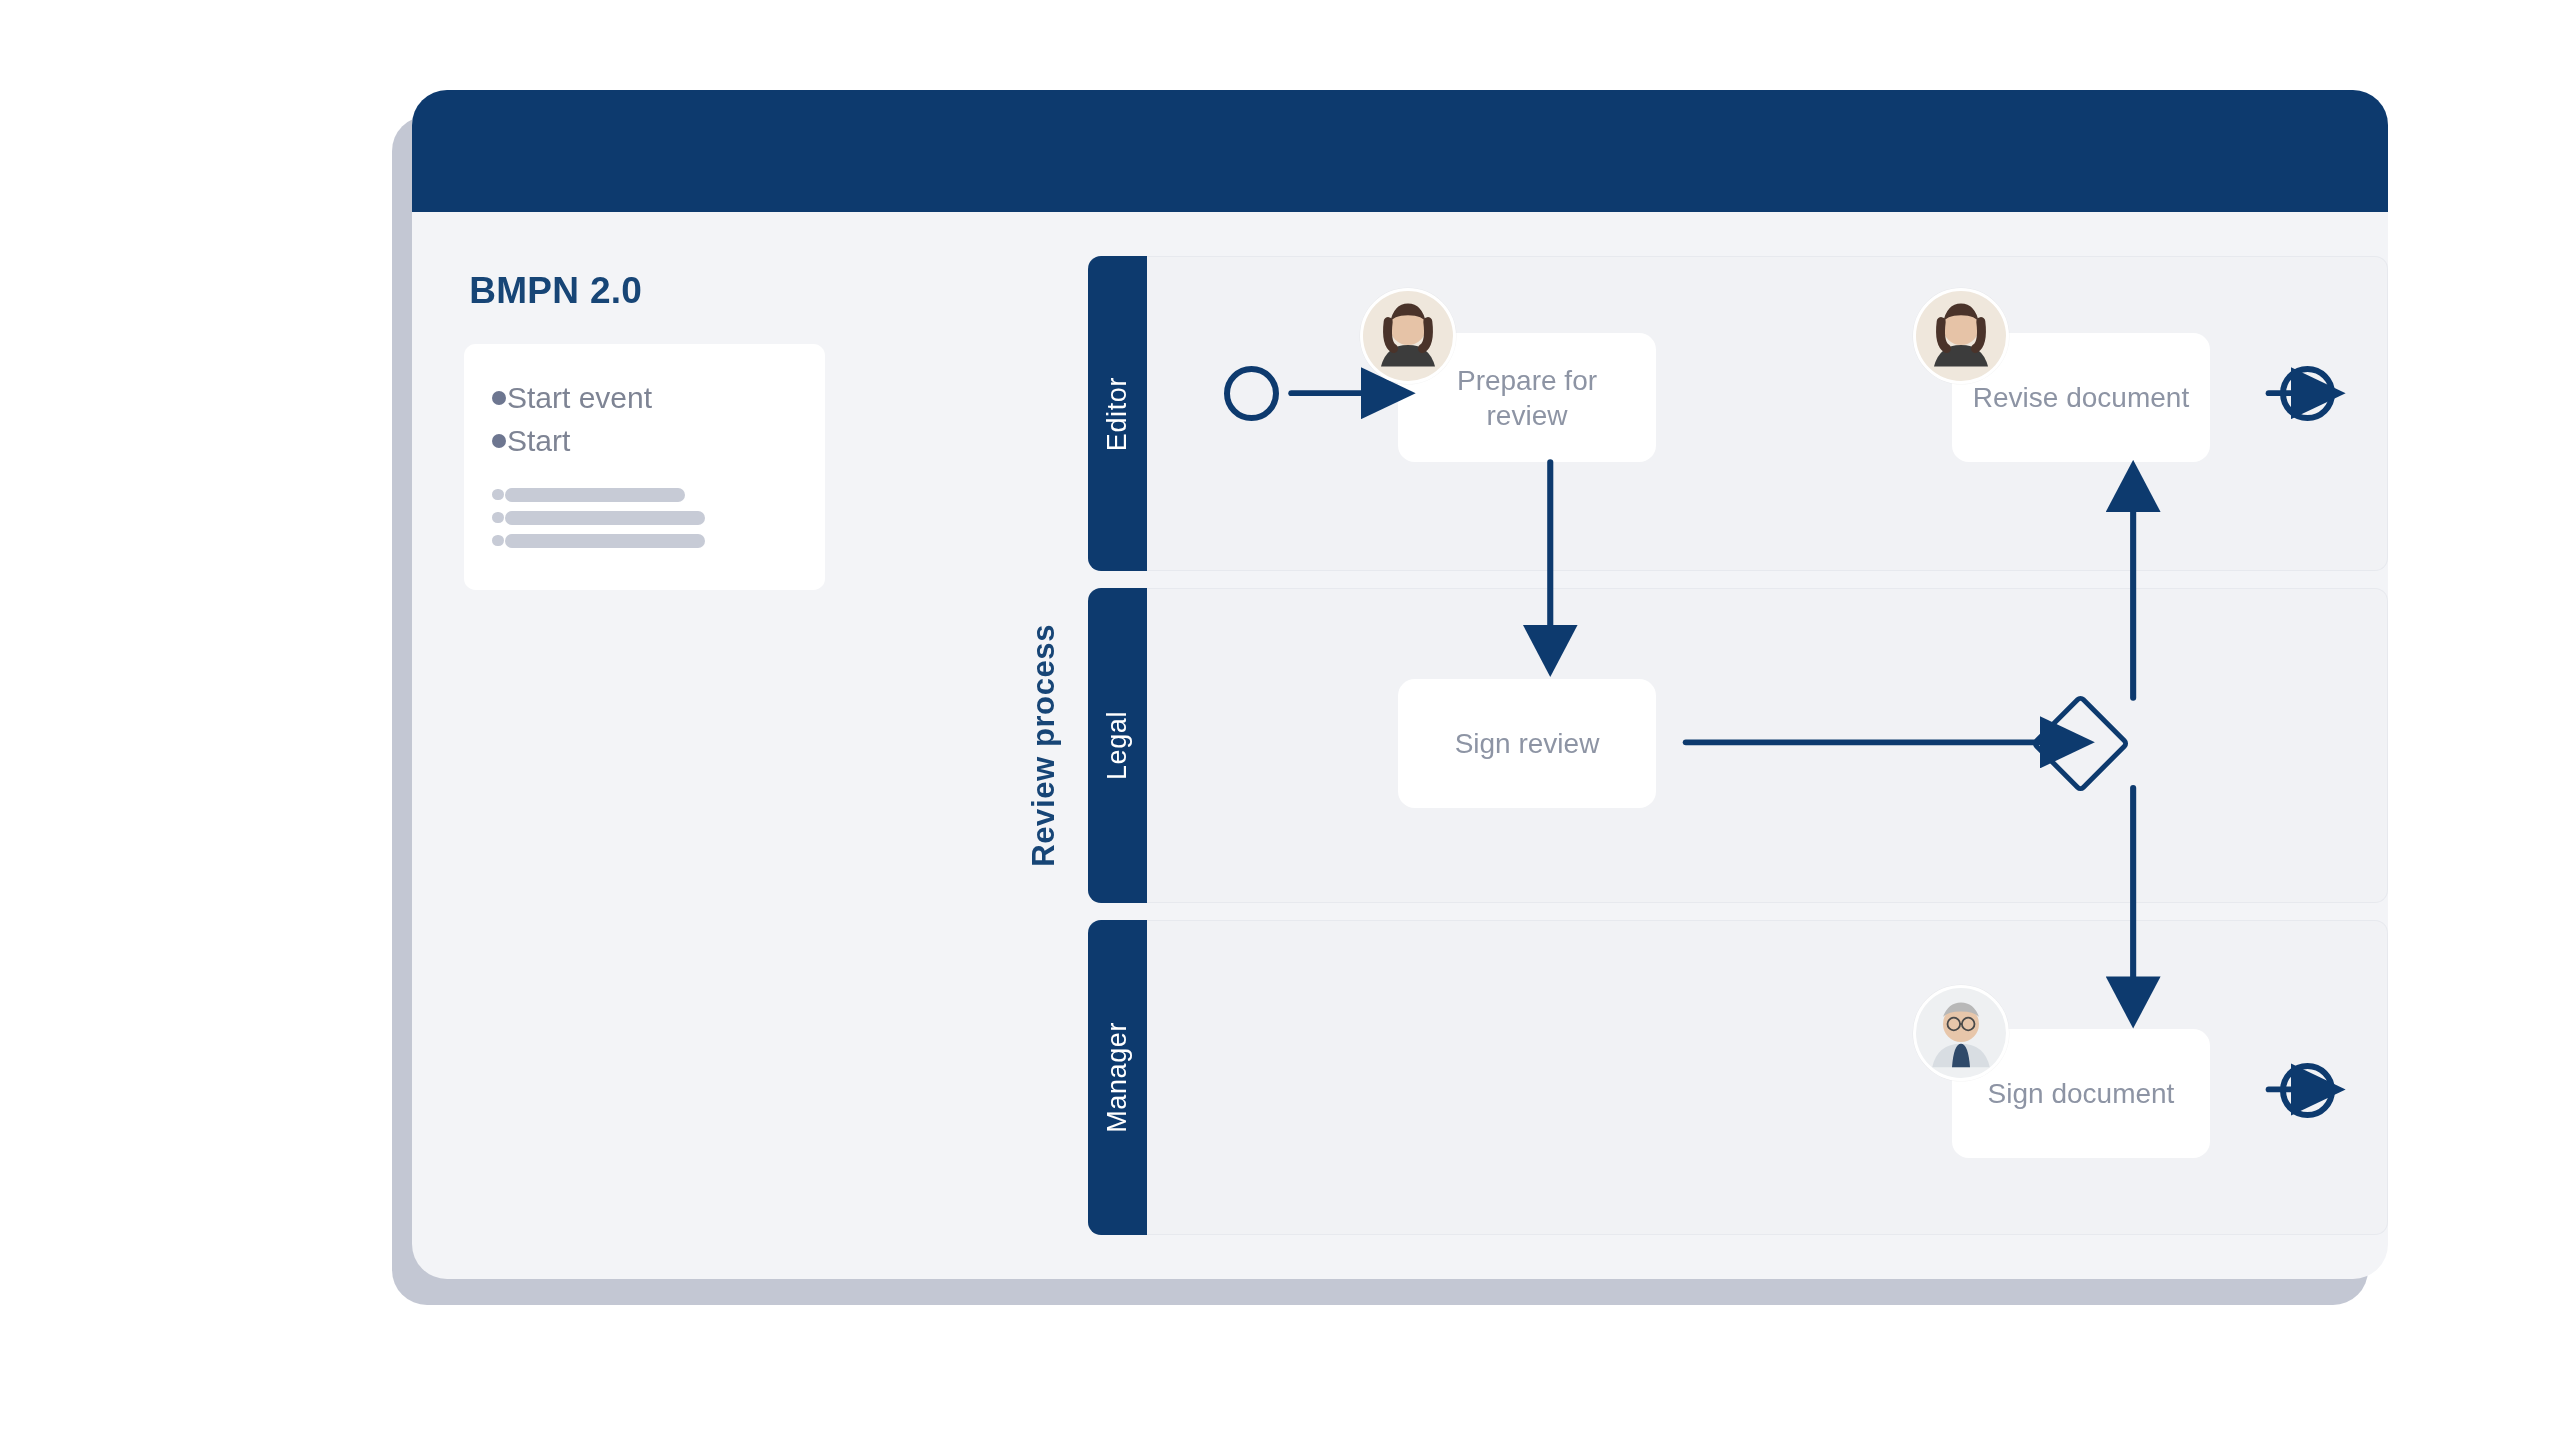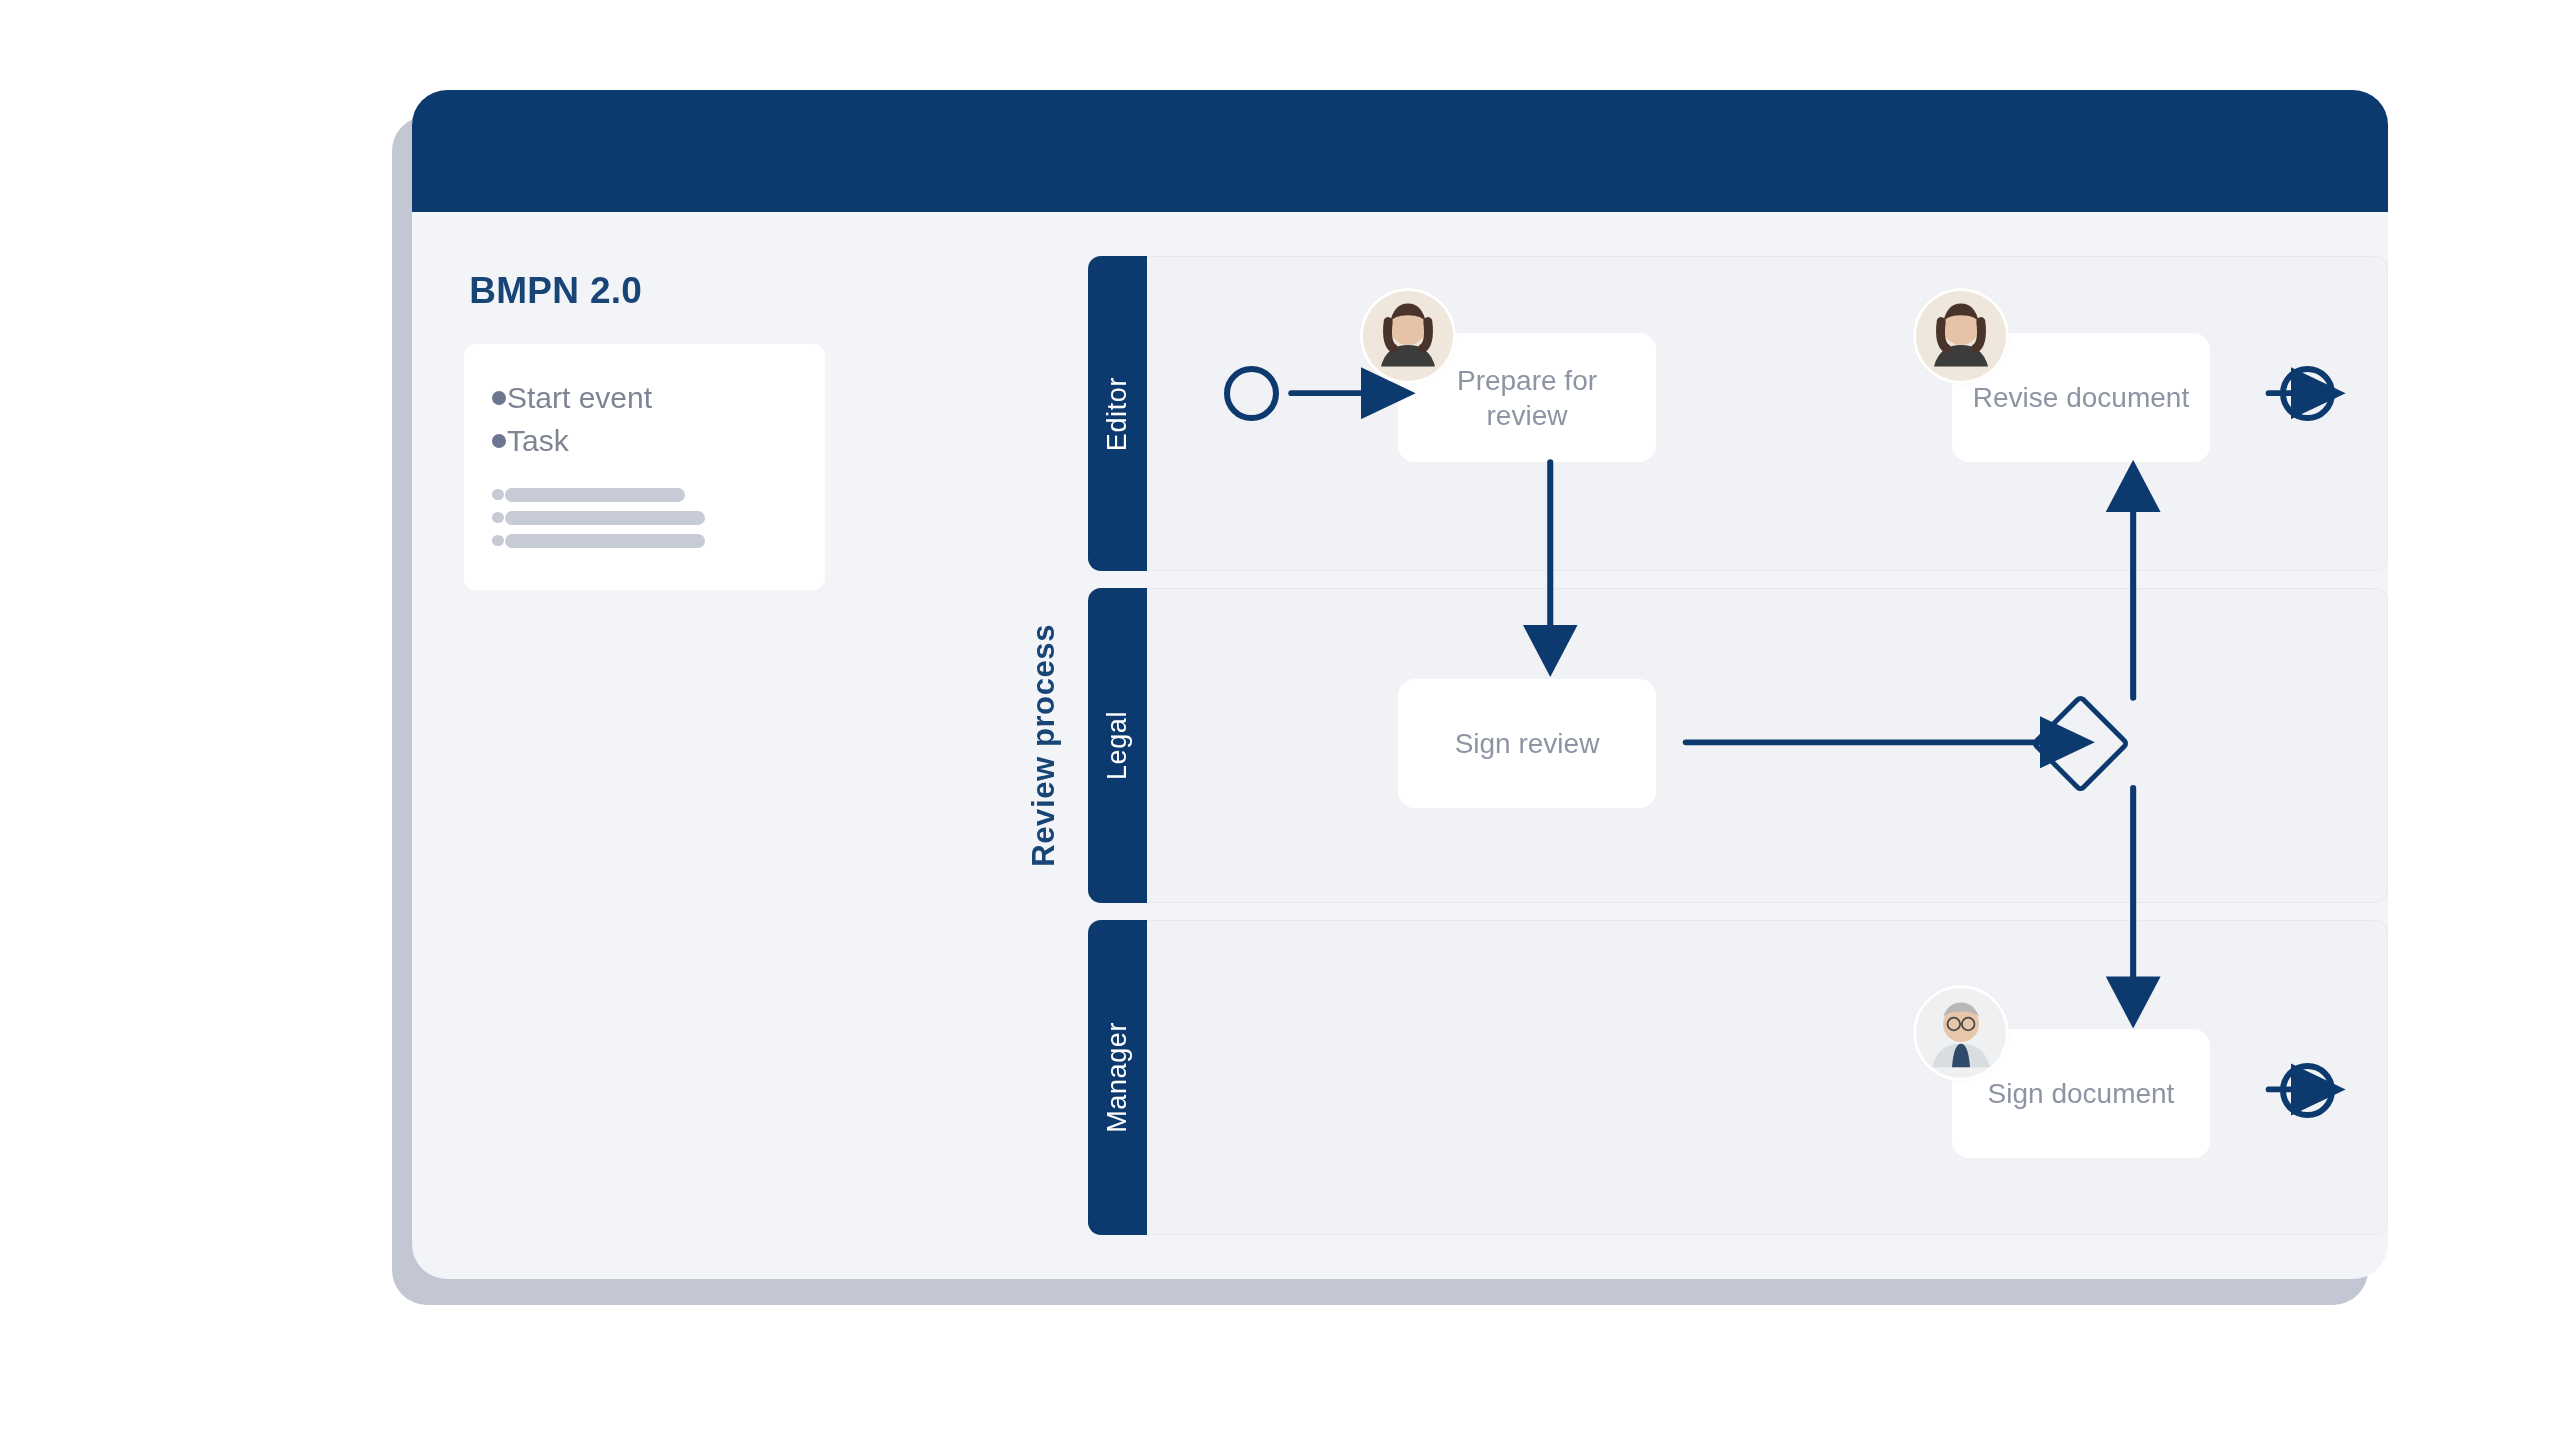--- a/index.html
+++ b/index.html
@@ -203,21 +203,21 @@
 
       <aside class="sidebar">
         <div class="sidebar-title">BMPN 2.0</div>
         <div class="palette">
           <div class="p-item">
             <span class="p-dot"></span>
             <span class="p-label">Start event</span>
           </div>
           <div class="p-item">
             <span class="p-dot"></span>
-            <span class="p-label">Task</span>
+            <span class="p-label">Start</span>
           </div>
           <div style="height:11.6px"></div>
           <div class="p-item">
             <span class="p-dot small"></span>
             <span class="p-bar" style="width:180px"></span>
           </div>
           <div class="p-item">
             <span class="p-dot small"></span>
             <span class="p-bar" style="width:200px"></span>
           </div>

